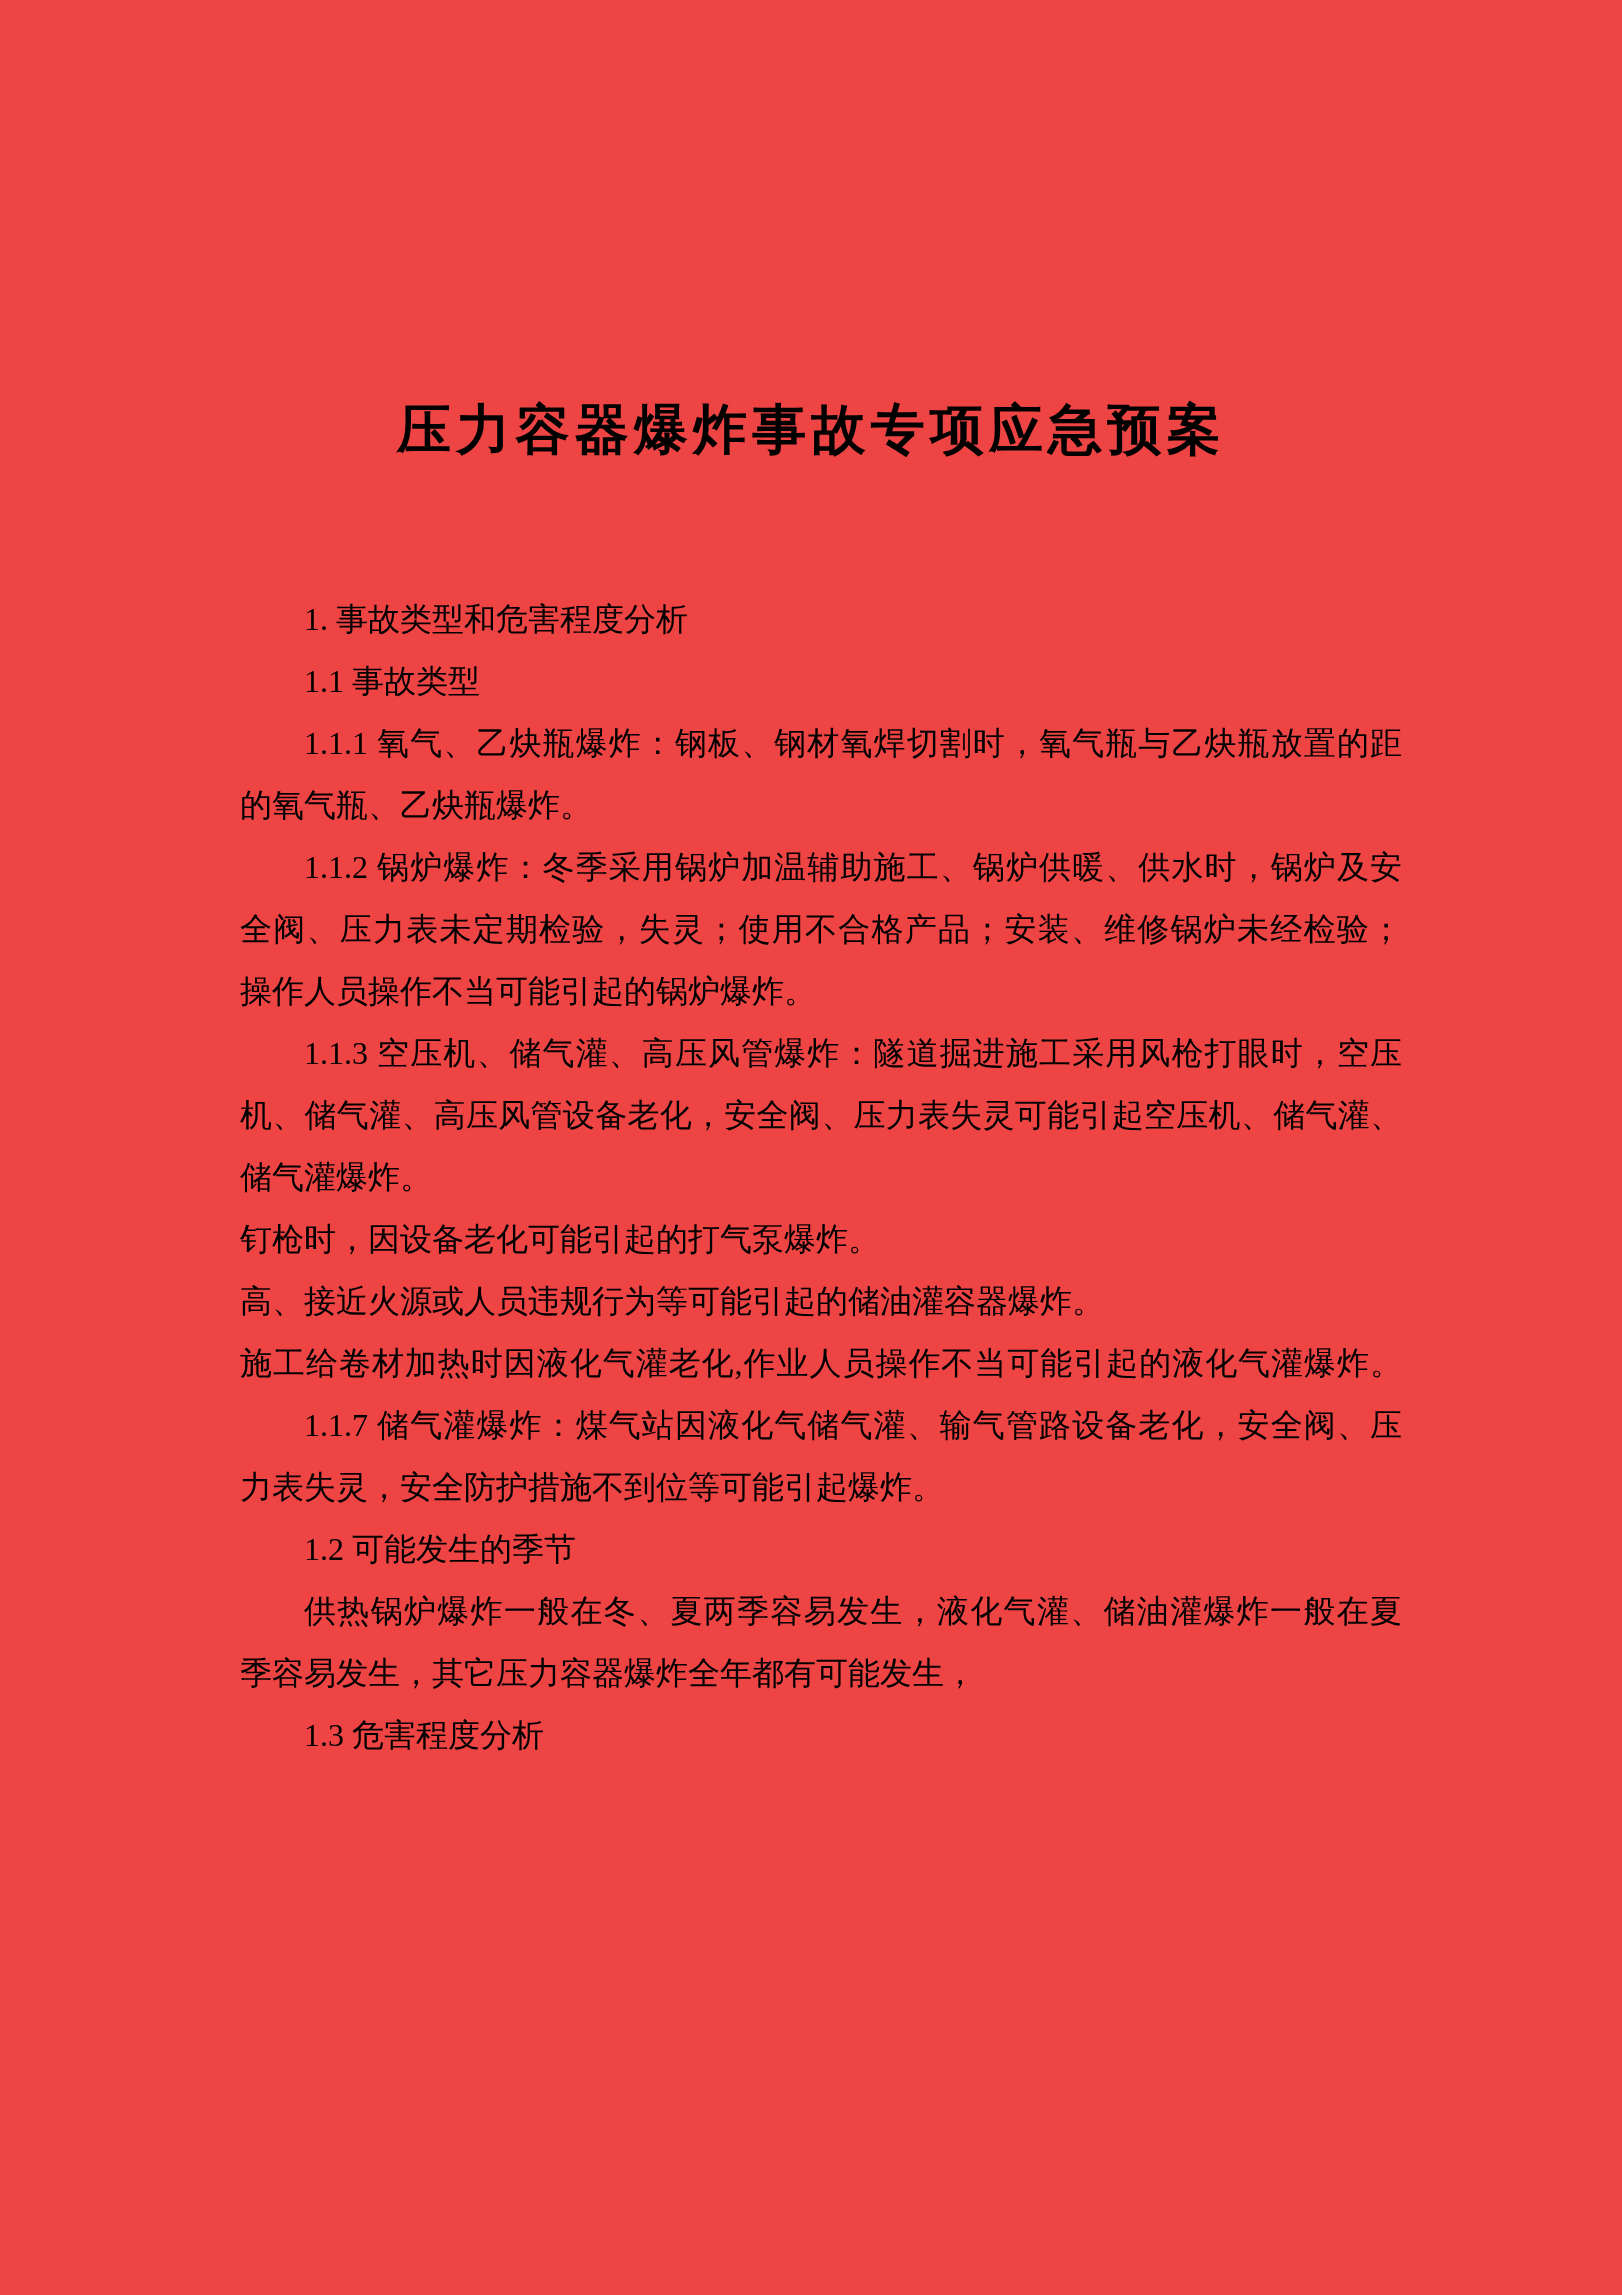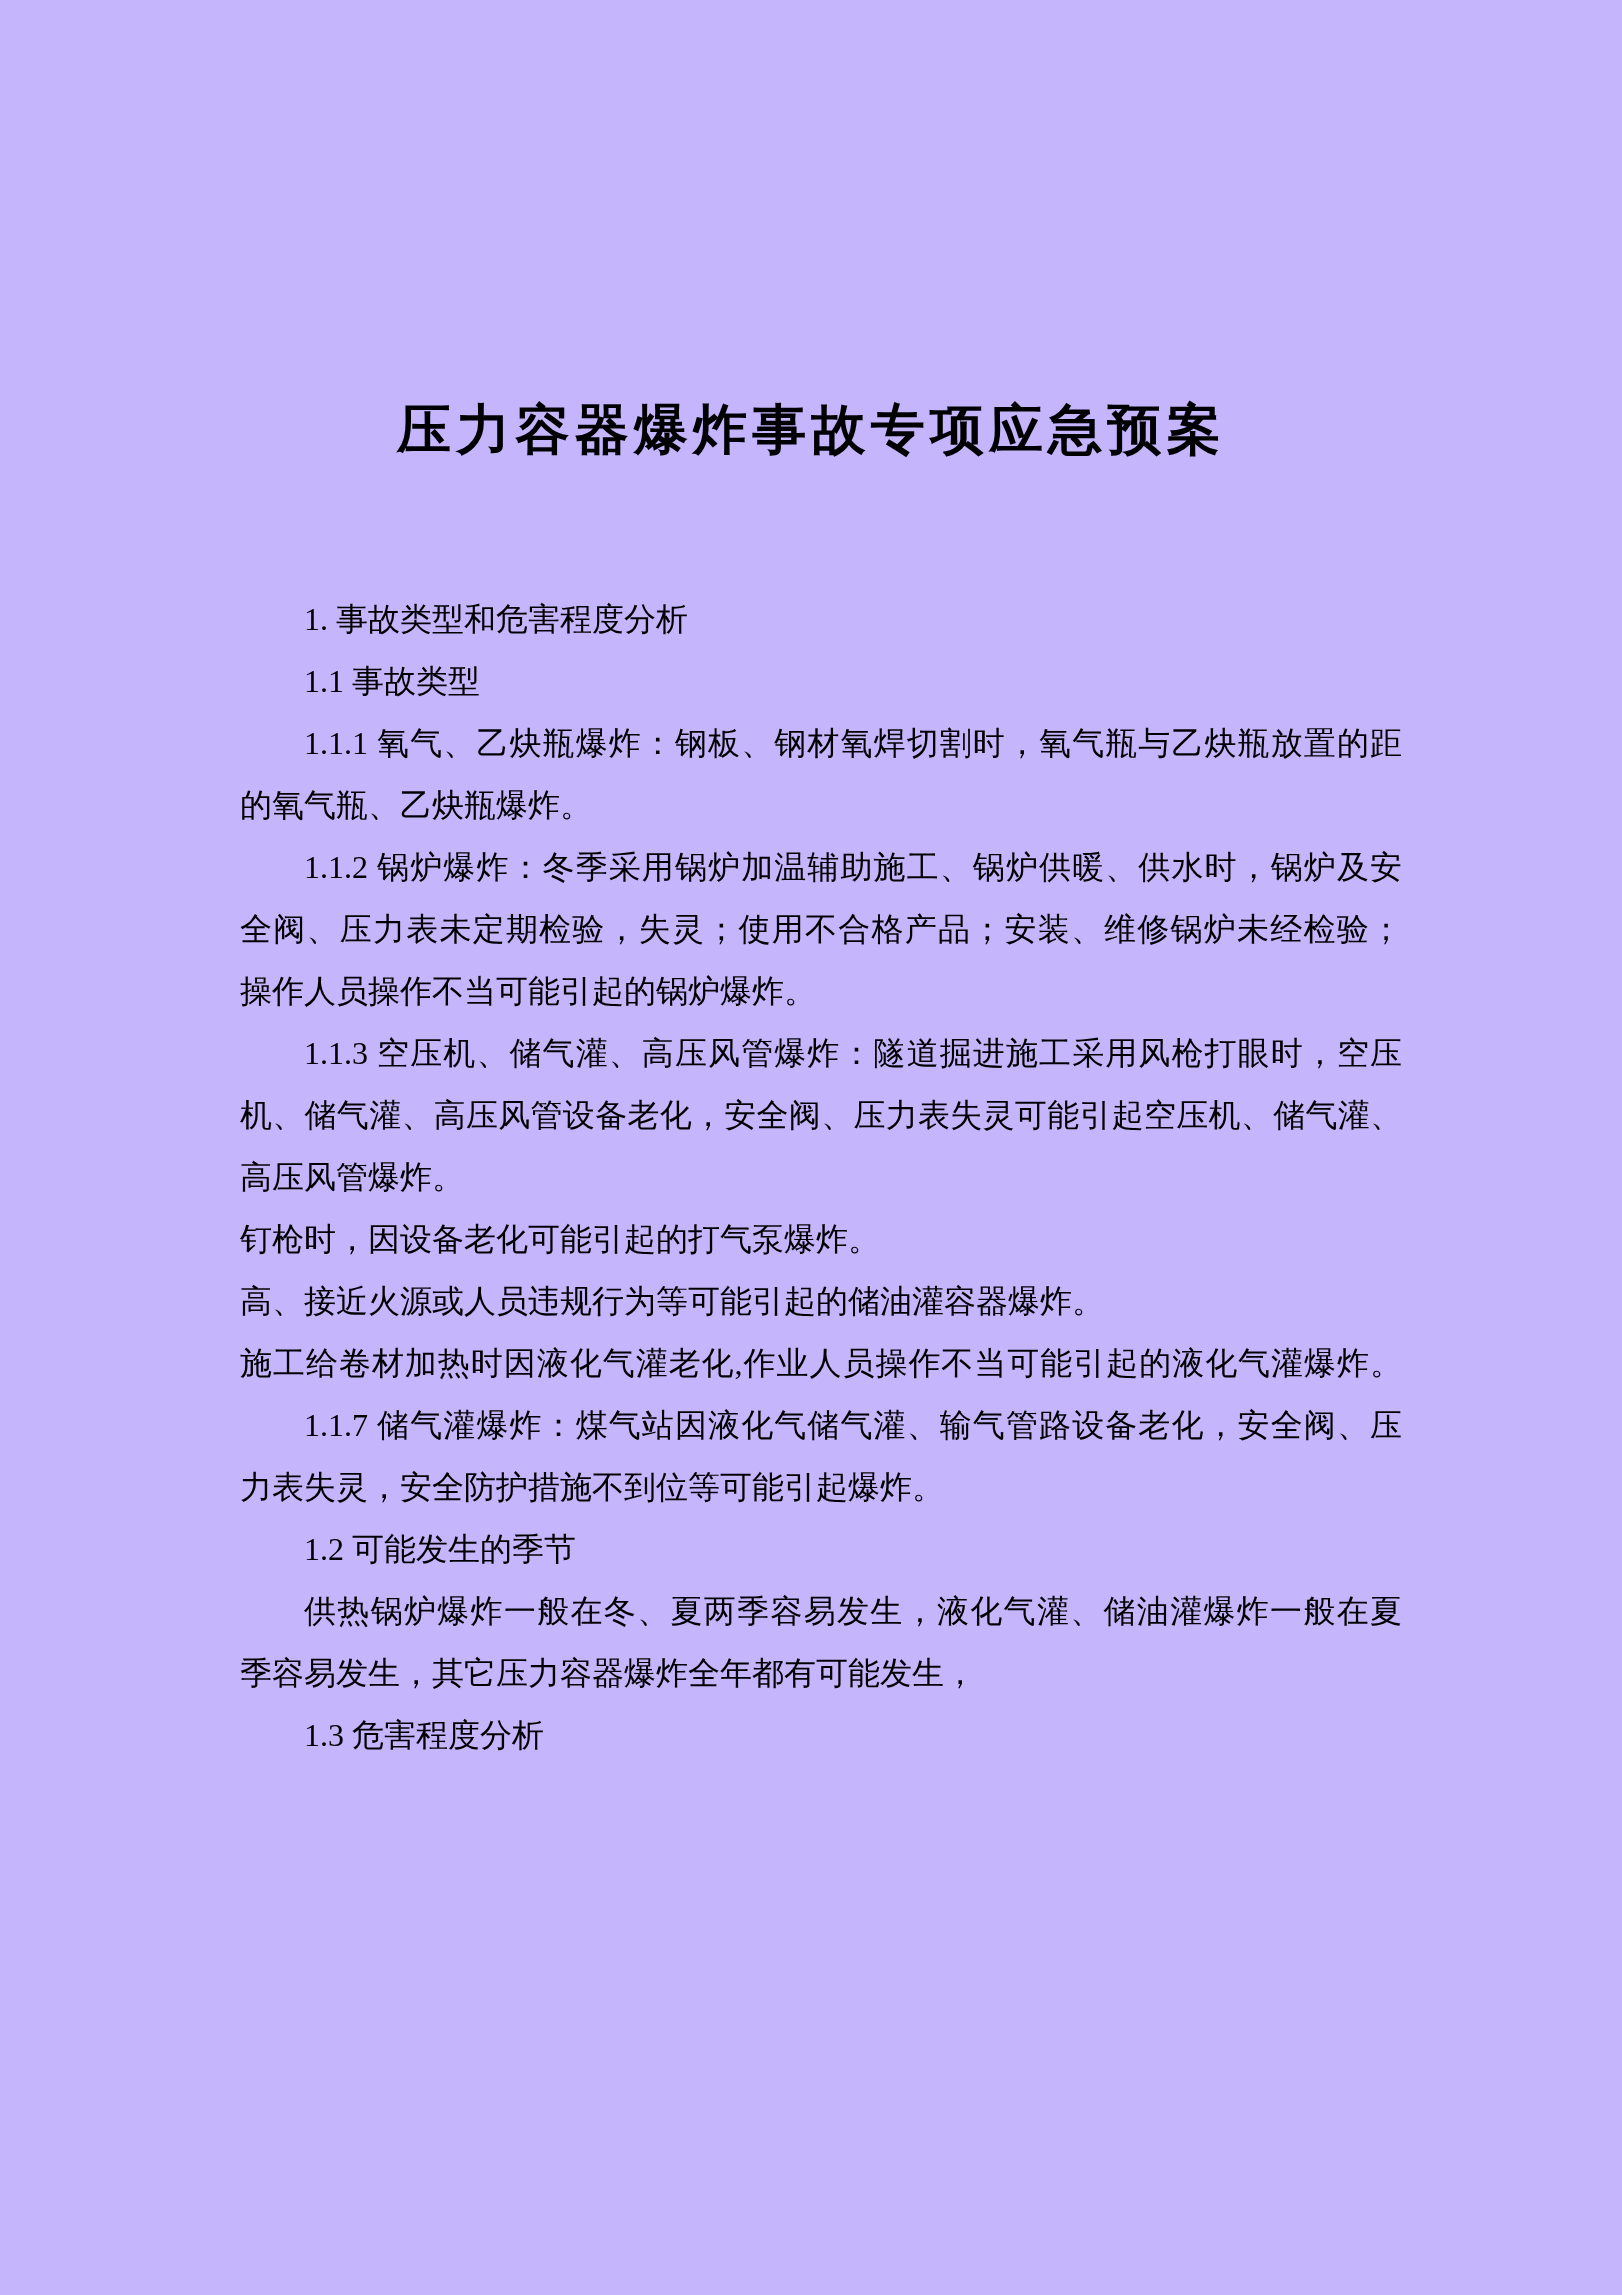--- a/index.html
+++ b/index.html
@@ -4,21 +4,21 @@
 <style>
   html, body {
     margin: 0;
     padding: 0;
     background: #ffffff;
   }
   .page {
     position: relative;
     width: 1623px;
     height: 2295px;
-    background: #c4b5fd;
+    background: #ef4444;
     color: #000000;
     font-family: "Liberation Serif", "DejaVu Serif", serif;
     overflow: hidden;
   }
   .doc-title {
     position: absolute;
     top: 398px;
     left: 0;
     width: 100%;
     text-align: center;
@@ -56,21 +56,21 @@
   <div class="doc-body" id="doc-body">
       <div class="line indent">1. 事故类型和危害程度分析</div>
       <div class="line indent">1.1 事故类型</div>
       <div class="line indent fill">1.1.1 氧气、乙炔瓶爆炸：钢板、钢材氧焊切割时，氧气瓶与乙炔瓶放置的距</div>
       <div class="line">的氧气瓶、乙炔瓶爆炸。</div>
       <div class="line indent fill">1.1.2 锅炉爆炸：冬季采用锅炉加温辅助施工、锅炉供暖、供水时，锅炉及安</div>
       <div class="line fill">全阀、压力表未定期检验，失灵；使用不合格产品；安装、维修锅炉未经检验；</div>
       <div class="line">操作人员操作不当可能引起的锅炉爆炸。</div>
       <div class="line indent fill">1.1.3 空压机、储气灌、高压风管爆炸：隧道掘进施工采用风枪打眼时，空压</div>
       <div class="line fill">机、储气灌、高压风管设备老化，安全阀、压力表失灵可能引起空压机、储气灌、</div>
-      <div class="line">高压风管爆炸。</div>
+      <div class="line">储气灌爆炸。</div>
       <div class="line">钉枪时，因设备老化可能引起的打气泵爆炸。</div>
       <div class="line">高、接近火源或人员违规行为等可能引起的储油灌容器爆炸。</div>
       <div class="line fill">施工给卷材加热时因液化气灌老化,作业人员操作不当可能引起的液化气灌爆炸。</div>
       <div class="line indent fill">1.1.7 储气灌爆炸：煤气站因液化气储气灌、输气管路设备老化，安全阀、压</div>
       <div class="line">力表失灵，安全防护措施不到位等可能引起爆炸。</div>
       <div class="line indent">1.2 可能发生的季节</div>
       <div class="line indent fill">供热锅炉爆炸一般在冬、夏两季容易发生，液化气灌、储油灌爆炸一般在夏</div>
       <div class="line">季容易发生，其它压力容器爆炸全年都有可能发生，</div>
       <div class="line indent">1.3 危害程度分析</div>
     </div>

